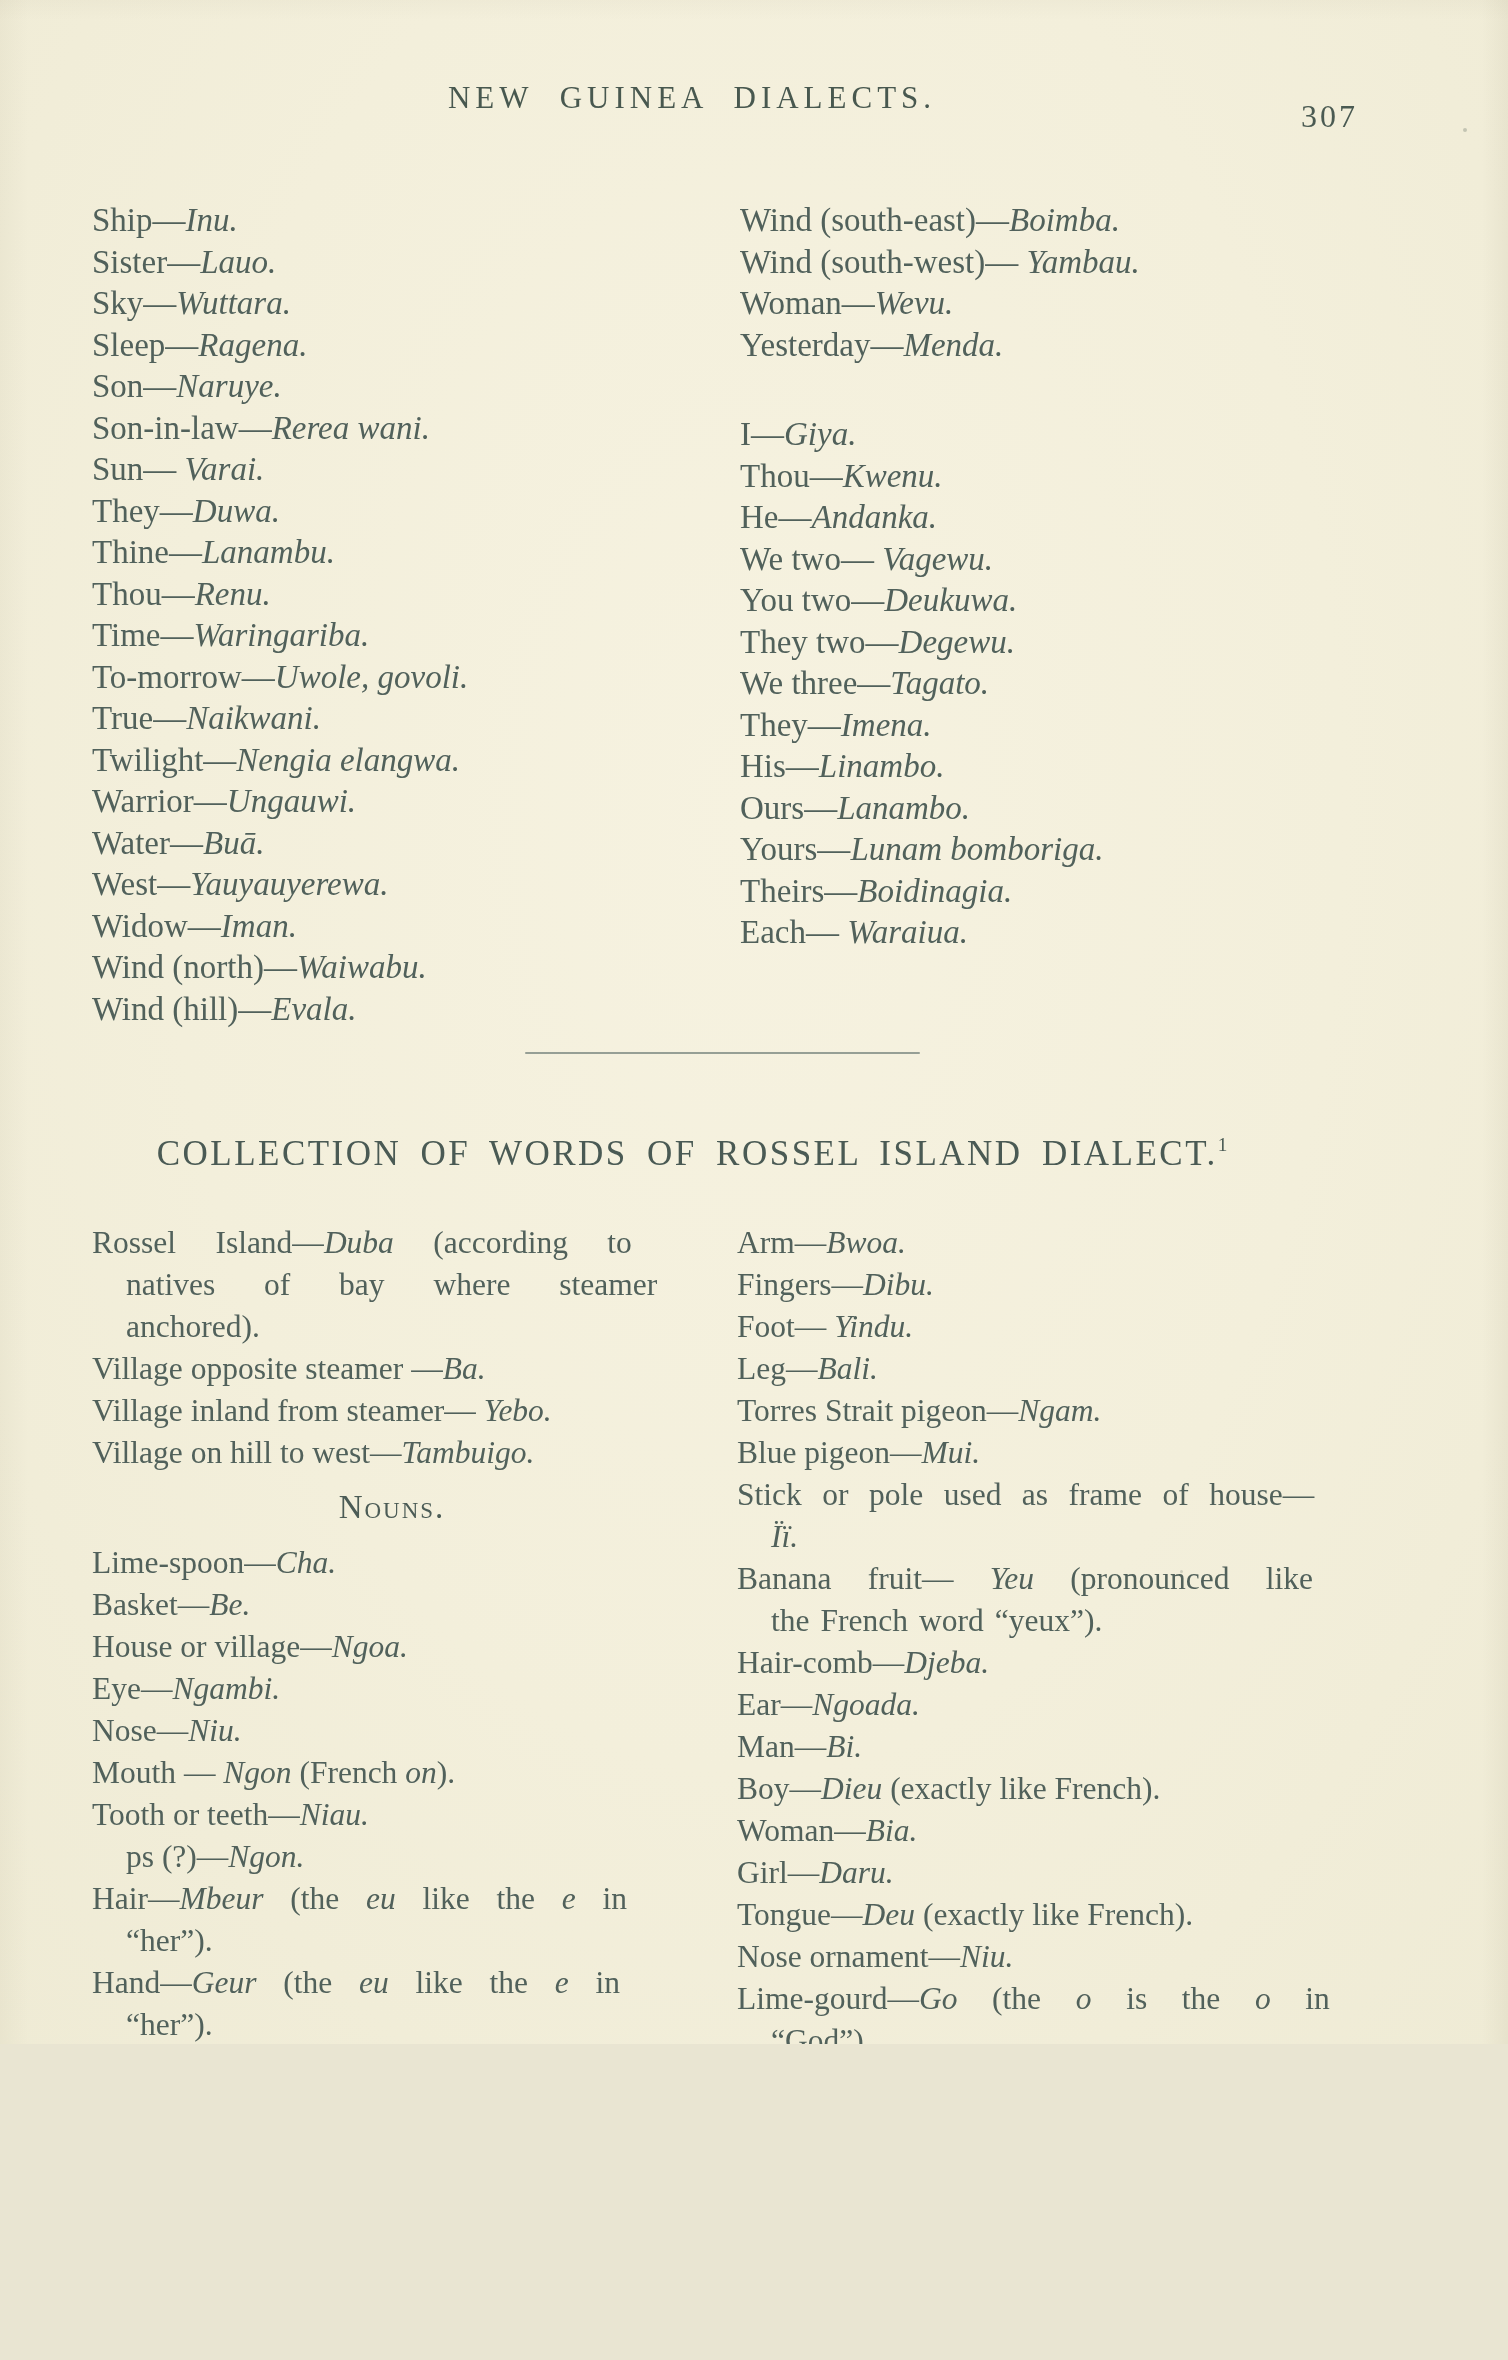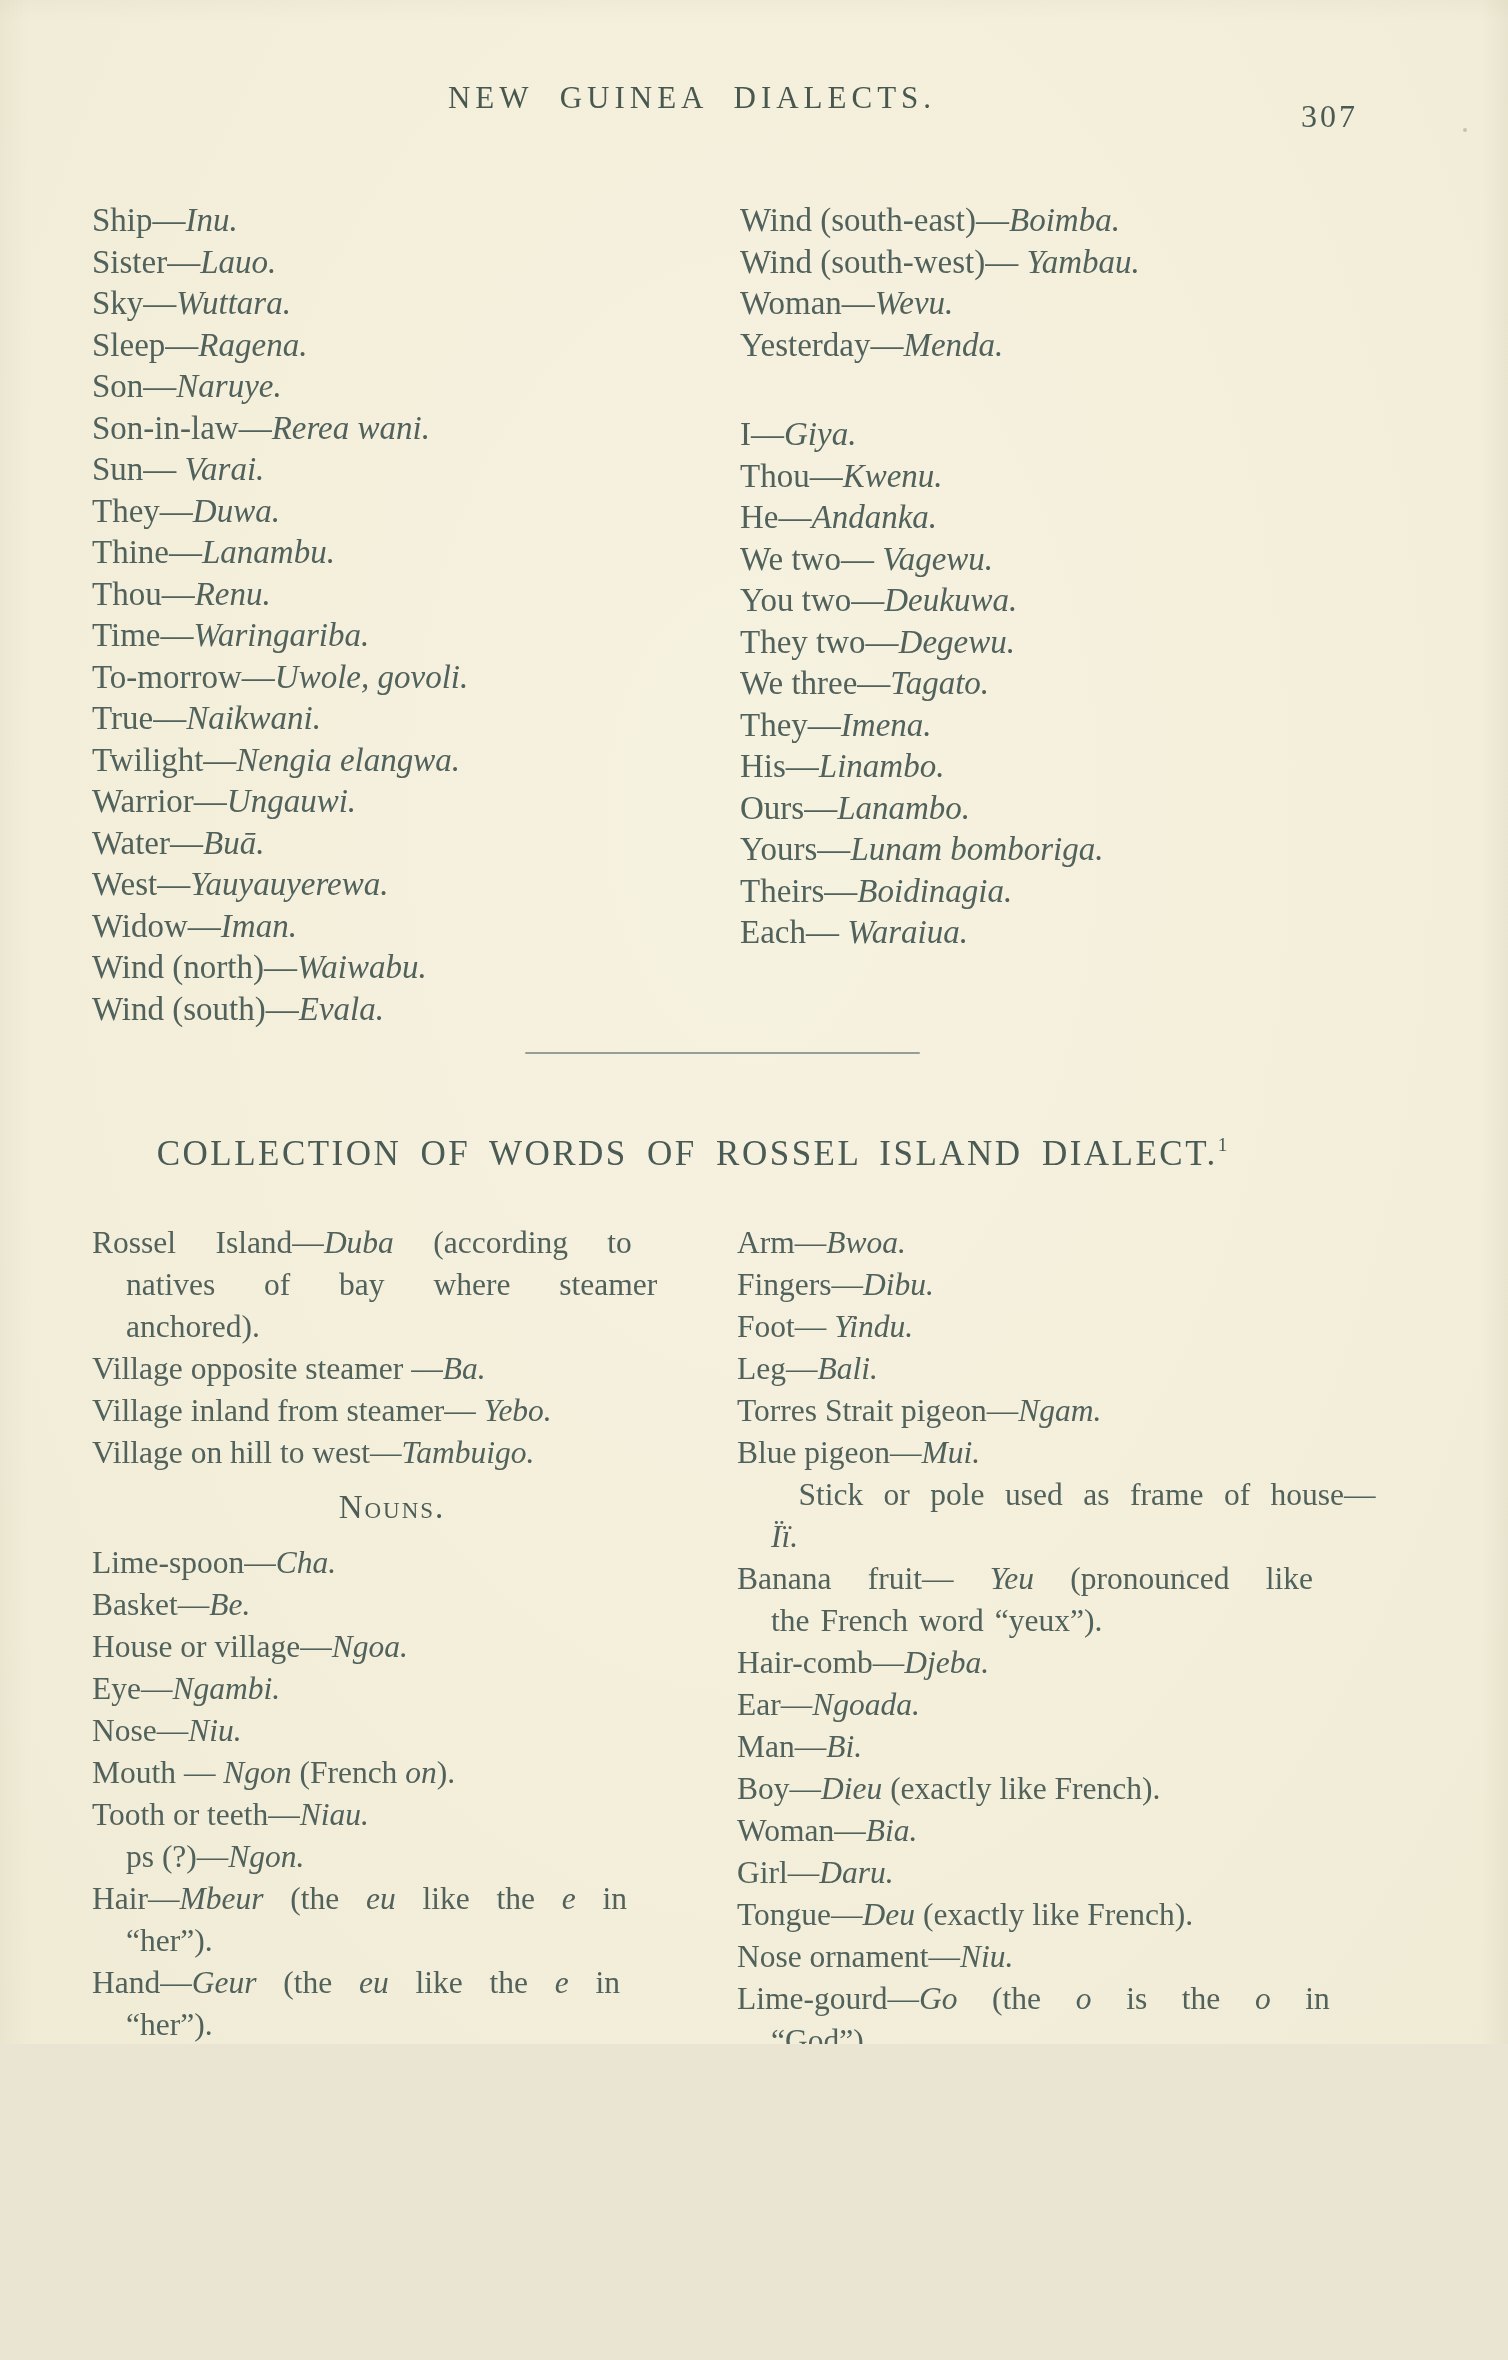--- a/index.html
+++ b/index.html
@@ -120,21 +120,21 @@
       <div>
         <div class="line"><span class="rm">West—</span><span class="it">Yauyauyerewa.</span></div>
       </div>
       <div>
         <div class="line"><span class="rm">Widow—</span><span class="it">Iman.</span></div>
       </div>
       <div>
         <div class="line"><span class="rm">Wind (north)—</span><span class="it">Waiwabu.</span></div>
       </div>
       <div>
-        <div class="line"><span class="rm">Wind (south)—</span><span class="it">Evala.</span></div>
+        <div class="line"><span class="rm">Wind (hill)—</span><span class="it">Evala.</span></div>
       </div>
     </div>
 
   <div class="col col-b">
     <div>
         <div>
           <div class="line"><span class="rm">Wind (south-east)—</span><span class="it">Boimba.</span></div>
         </div>
         <div>
           <div class="line"><span class="rm">Wind (south-west)— </span><span class="it">Yambau.</span></div>
@@ -261,21 +261,21 @@
       <div>
         <div class="line"><span class="rm">Leg—</span><span class="it">Bali.</span></div>
       </div>
       <div>
         <div class="line"><span class="rm">Torres Strait pigeon—</span><span class="it">Ngam.</span></div>
       </div>
       <div>
         <div class="line"><span class="rm">Blue pigeon—</span><span class="it">Mui.</span></div>
       </div>
       <div>
-        <div class="line" style="word-spacing: 0.4em; text-align: center;"><span class="rm">Stick or pole used as frame of house—</span></div>
+        <div class="line" style="word-spacing: 0.4em;"><span class="rm">Stick or pole used as frame of house—</span></div>
         <div class="line cont"><span class="it">Ïï.</span></div>
       </div>
       <div>
         <div class="line" style="word-spacing: 0.9em;"><span class="rm">Banana fruit— </span><span class="it">Yeu</span><span class="rm"> (pronounced like</span></div>
         <div class="line cont" style="word-spacing: 0.1em;"><span class="rm">the French word “yeux”).</span></div>
       </div>
       <div>
         <div class="line"><span class="rm">Hair-comb—</span><span class="it">Djeba.</span></div>
       </div>
       <div>

